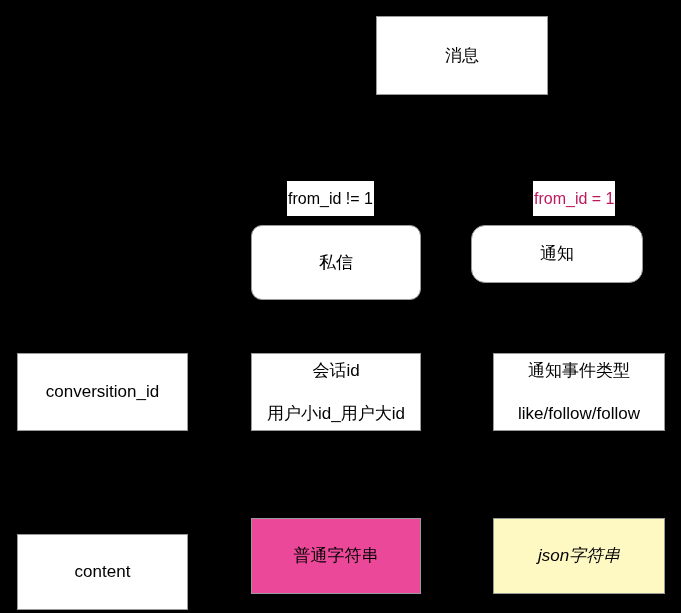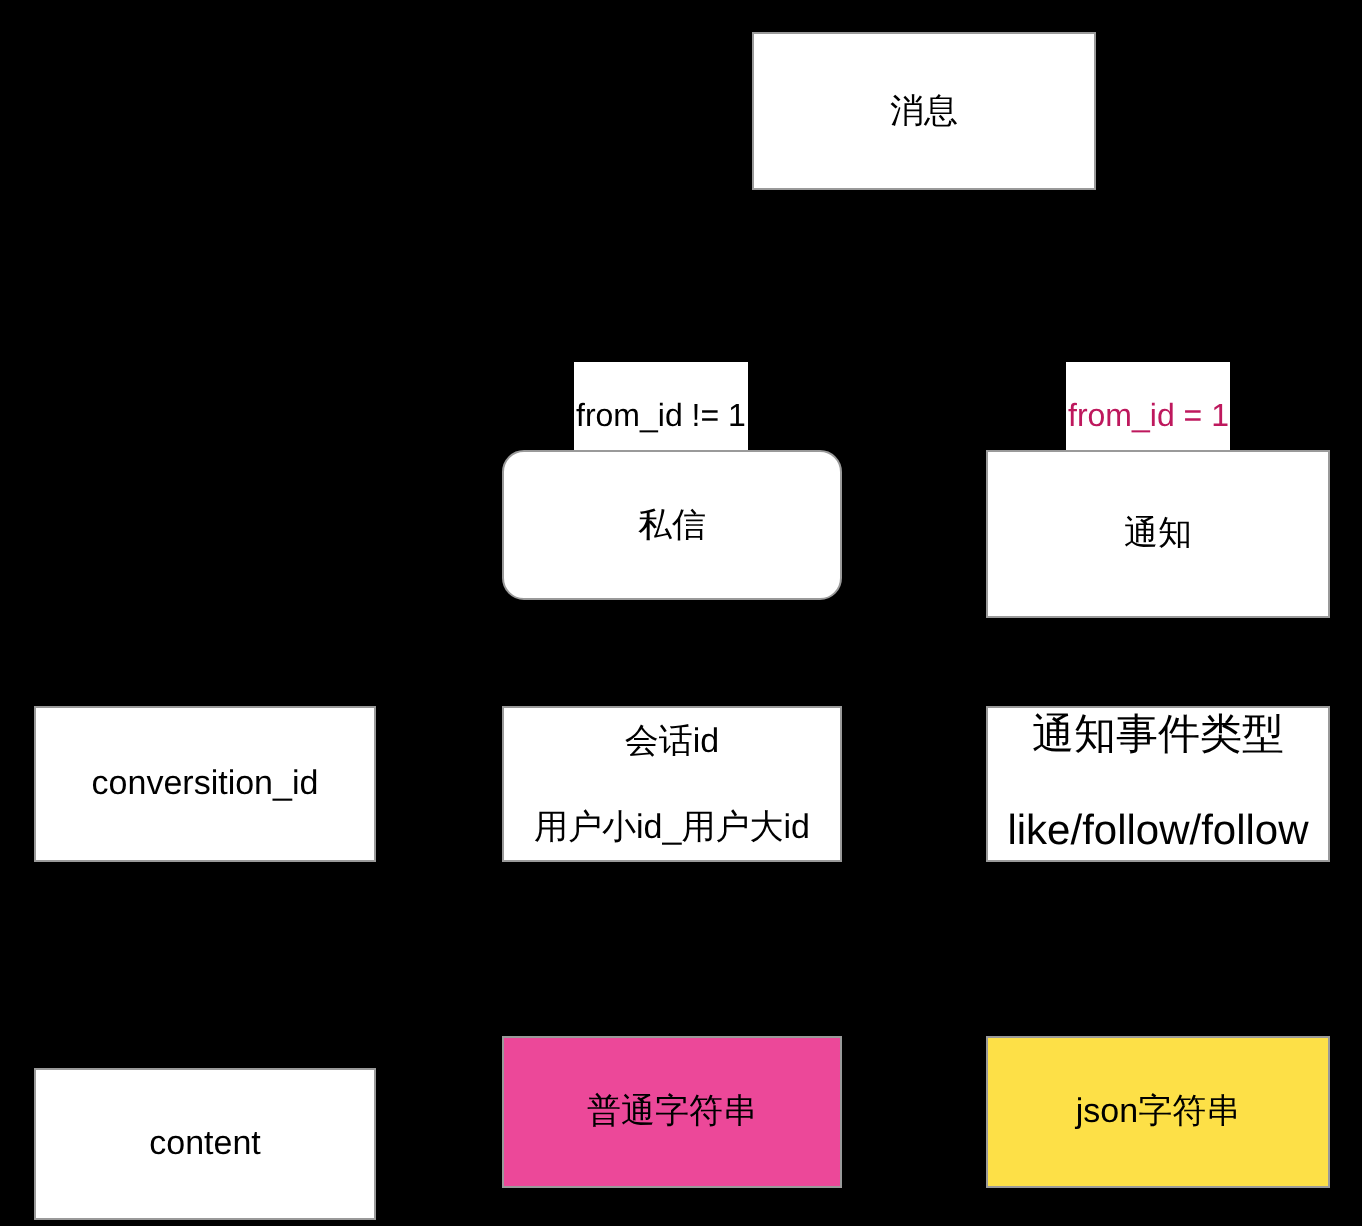--- a/index.html
+++ b/index.html
@@ -52,29 +52,29 @@
   }
 
   .node .line {
     display: block;
     white-space: nowrap;
   }
   .node .line + .line {
     margin-top: 22px;
   }
 
-  .node.tight { font-size: 21px; }
+  .node.tight { font-size: 17px; }
 
   .edge-label {
     position: absolute;
     background: #ffffff;
     color: #000000;
     font-size: 16px;
     line-height: 19px;
-    padding: 18px 1px;
+    padding: 8px 1px;
     white-space: nowrap;
     box-sizing: border-box;
   }
 </style>
 </head>
 <body style="background: rgb(0, 0, 0);">
 
 <div id="canvas" style="background: rgb(0, 0, 0);">
 
   <svg id="edges" viewBox="0 0 681 613" width="681" height="613" aria-hidden="true">
@@ -100,21 +100,21 @@
   </div>
 
   <div class="edge-label" style="left: 287px; top: 181px; background: rgb(255, 255, 255); color: rgb(0, 0, 0);">from_id != 1</div>
 
   <div class="edge-label" style="left: 533px; top: 181px; background: rgb(255, 255, 255); color: #be185d;">from_id = 1</div>
 
   <div class="node" style="left: 251px; top: 225px; width: 170px; height: 75px; background: rgb(255, 255, 255); border-color: rgb(154, 154, 154); color: rgb(0, 0, 0); border-radius: 11px;">
     <span class="line">私信</span>
   </div>
 
-  <div class="node" style="left: 493px; top: 225px; width: 172px; height: 84px; background: rgb(255, 255, 255); border-color: rgb(154, 154, 154); color: rgb(0, 0, 0);">
+  <div class="node" style="left: 471px; top: 225px; width: 172px; height: 58px; background: rgb(255, 255, 255); border-color: rgb(154, 154, 154); color: rgb(0, 0, 0); border-radius: 14px;">
     <span class="line">通知</span>
   </div>
 
   <div class="node" style="left: 251px; top: 353px; width: 170px; height: 78px; background: rgb(255, 255, 255); border-color: rgb(154, 154, 154); color: rgb(0, 0, 0);">
     <span class="line">会话id</span>
     <span class="line">用户小id_用户大id</span>
   </div>
 
   <div class="node" style="left: 17px; top: 353px; width: 171px; height: 78px; background: rgb(255, 255, 255); border-color: rgb(154, 154, 154); color: rgb(0, 0, 0);">
     <span class="line">conversition_id</span>
@@ -126,17 +126,17 @@
   </div>
 
   <div class="node" style="left: 17px; top: 518px; width: 171px; height: 76px; background: rgb(255, 255, 255); border-color: rgb(154, 154, 154); color: rgb(0, 0, 0); margin-top: 16px;">
     <span class="line">content</span>
   </div>
 
   <div class="node" style="left: 251px; top: 518px; width: 170px; height: 76px; background: #ec4899; border-color: rgb(154, 154, 154); color: rgb(0, 0, 0);">
     <span class="line">普通字符串</span>
   </div>
 
-  <div class="node" style="left: 493px; top: 518px; width: 172px; height: 76px; background: #fde047; border-color: rgb(154, 154, 154); color: rgb(0, 0, 0);">
+  <div class="node" style="left: 493px; top: 518px; width: 172px; height: 76px; background: #fef9c3; border-color: rgb(154, 154, 154); color: rgb(0, 0, 0); font-style: italic;">
     <span class="line">json字符串</span>
   </div>
 
 </div>
 
 </body></html>

